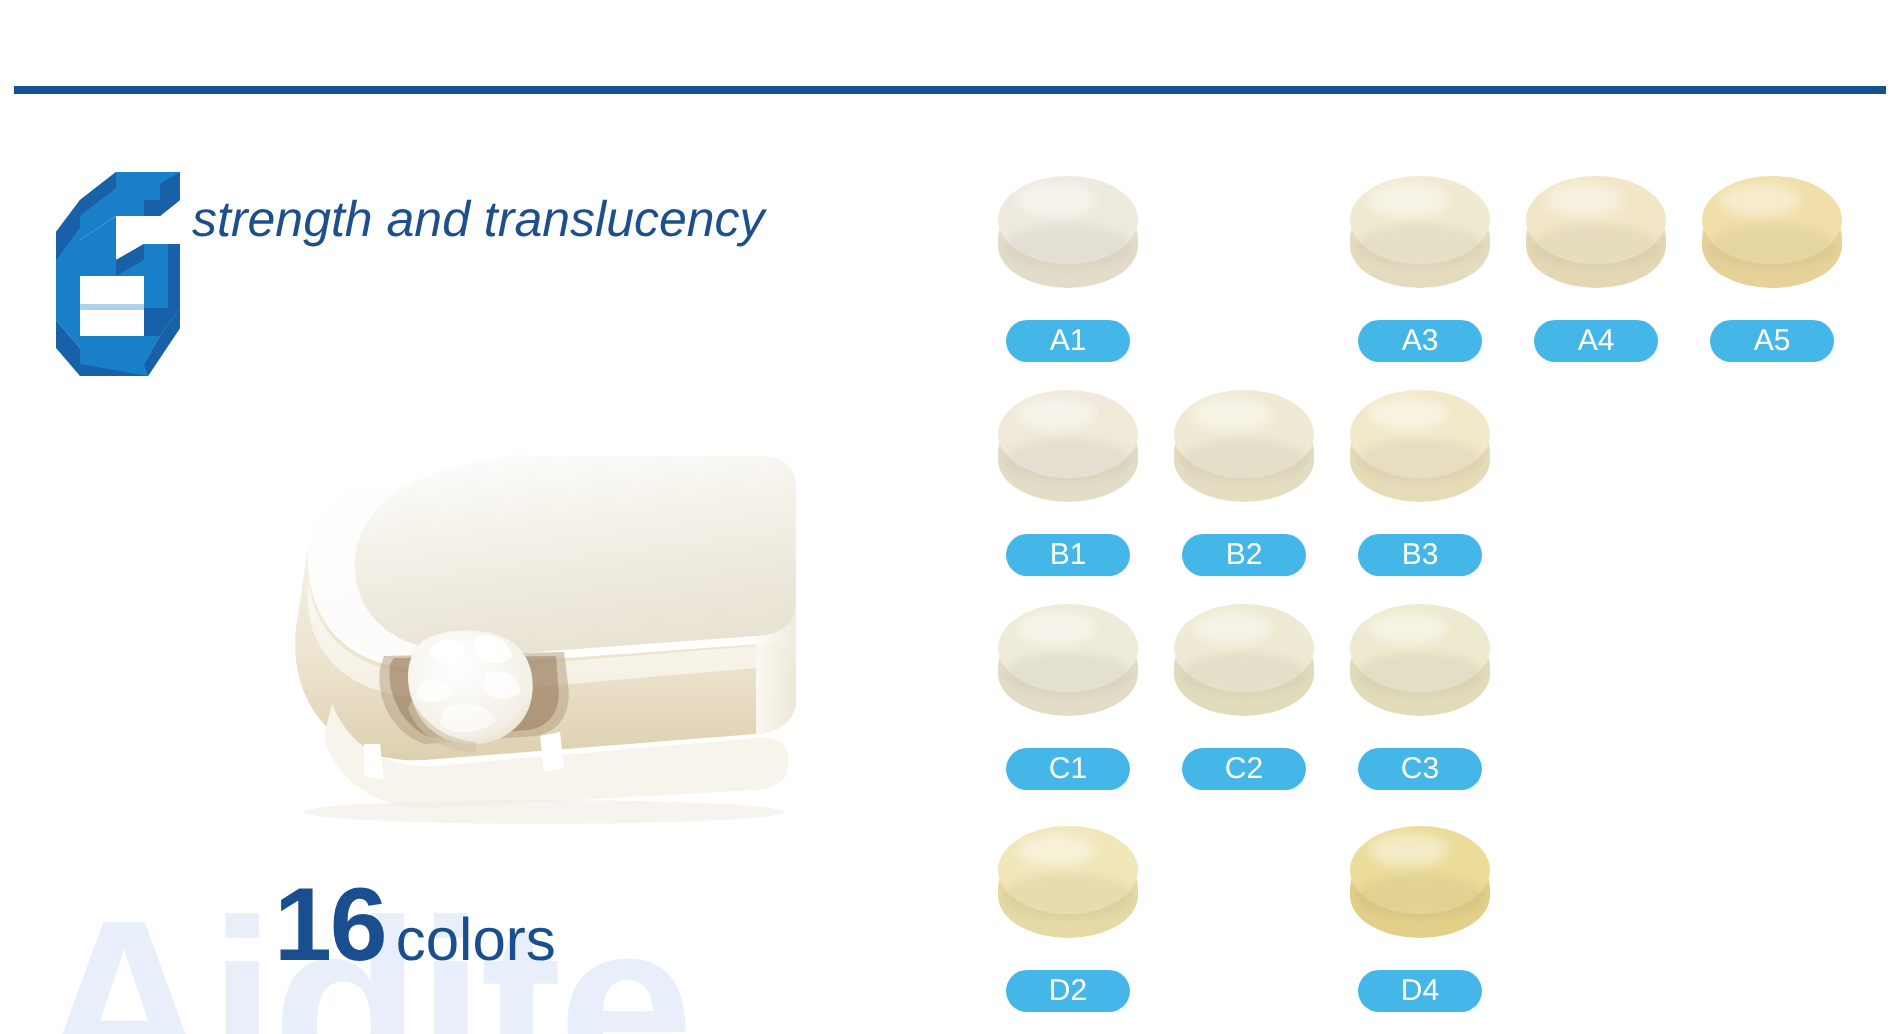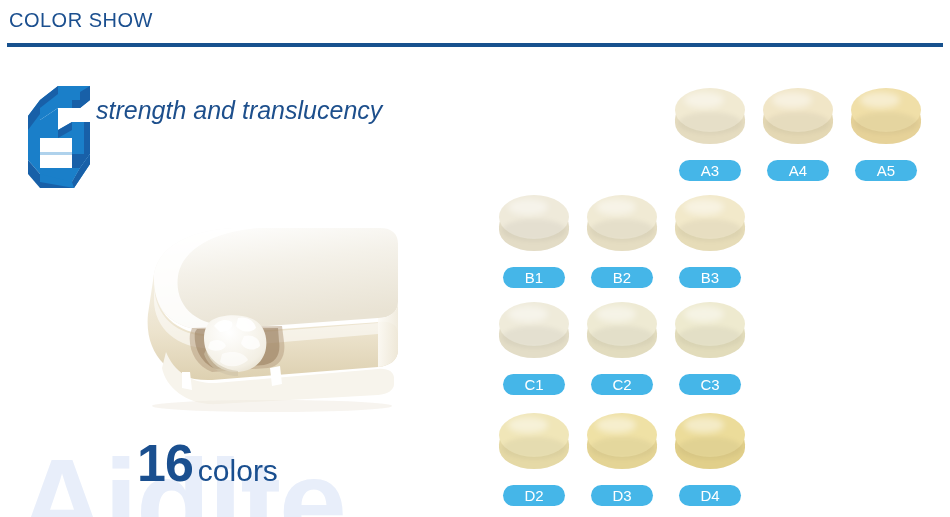--- a/index.html
+++ b/index.html
@@ -95,21 +95,20 @@
     padding:0 10px;box-sizing:border-box;
     white-space:nowrap;
   }
 </style>
 </head>
 <body>
 
 <div class="page">
 
   <div class="header">
-    <div class="header-title">COLOR SHOW</div>
     <div class="header-rule"></div>
   </div>
 
   <div class="left">
 
     <div class="watermark">Aidite</div>
 
     <div class="six-wrap">
       <svg width="66" height="102" viewBox="0 0 66 102">
         <polygon points="30,0 62,0 62,14 44,14 44,22 30,22" fill="#1a7fc9"></polygon>
@@ -217,20 +216,29 @@
     </div>
 
     <div class="colors-count">
       <span class="num">16</span><span class="word">colors</span>
     </div>
   </div>
 
   <div class="grid">
 
     <div class="disc-row" style="top:0px">
+      <div class="disc-cell" style="left:0px">
+        <div class="disc">
+          <div class="side" style="background:#e3dcca"></div>
+          <div class="top" style="background:#efeade"></div>
+          <div class="shade"></div>
+          <div class="gloss"></div>
+        </div>
+        <div class="pill">A1</div>
+      </div>
       <div class="disc-cell" style="left:176px">
         <div class="disc">
           <div class="side" style="background:#e5dcc0"></div>
           <div class="top" style="background:#f1ead2"></div>
           <div class="shade"></div>
           <div class="gloss"></div>
         </div>
         <div class="pill">A3</div>
       </div>
       <div class="disc-cell" style="left:264px">
@@ -316,29 +324,20 @@
     <div class="disc-row" style="top:325px">
       <div class="disc-cell" style="left:0px">
         <div class="disc">
           <div class="side" style="background:#e5d9a6"></div>
           <div class="top" style="background:#f0e6b8"></div>
           <div class="shade"></div>
           <div class="gloss"></div>
         </div>
         <div class="pill">D2</div>
       </div>
-      <div class="disc-cell" style="left:88px">
-        <div class="disc">
-          <div class="side" style="background:#e4d495"></div>
-          <div class="top" style="background:#efe1a5"></div>
-          <div class="shade"></div>
-          <div class="gloss"></div>
-        </div>
-        <div class="pill">D3</div>
-      </div>
       <div class="disc-cell" style="left:176px">
         <div class="disc">
           <div class="side" style="background:#e1cf8a"></div>
           <div class="top" style="background:#ecdc9a"></div>
           <div class="shade"></div>
           <div class="gloss"></div>
         </div>
         <div class="pill">D4</div>
       </div>
     </div>

